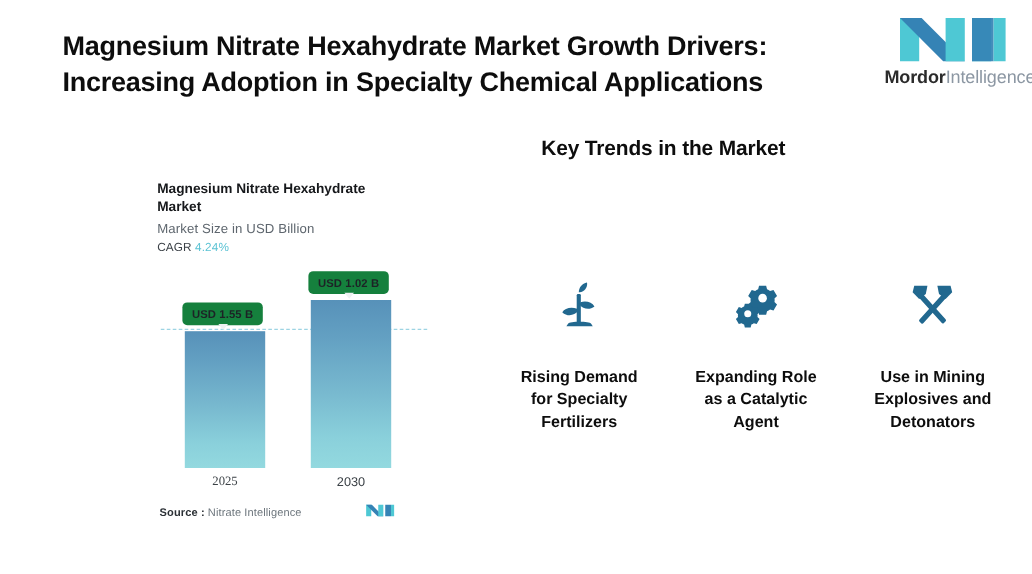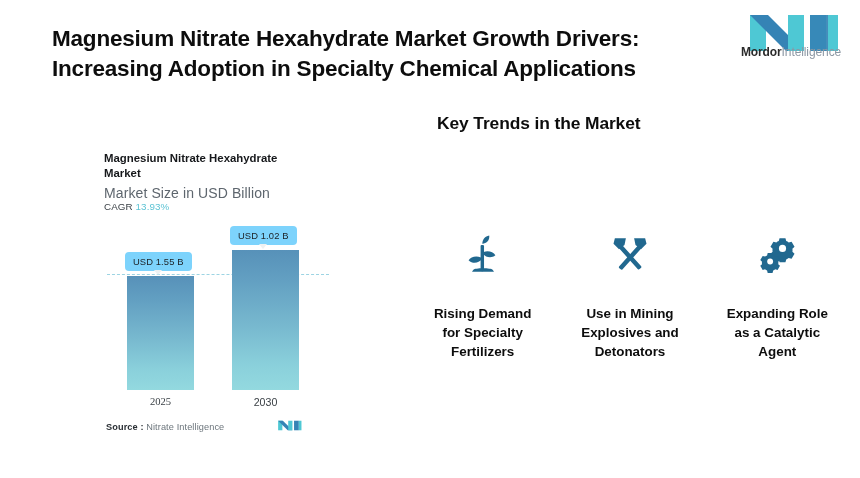--- a/index.html
+++ b/index.html
@@ -43,51 +43,51 @@
     width: 108px;
     height: 62px;
   }
   .logo-mark {
     position: absolute;
     left: 5px; top: 0;
     width: 98px; height: 40px;
   }
   .logo-text {
     position: absolute;
-    left: 0; top: 32px;
+    left: 0; top: 43px;
     width: 108px;
     text-align: center;
-    font-size: 12px;
+    font-size: 15px;
     letter-spacing: -0.1px;
     white-space: nowrap;
   }
   .logo-text .b { font-weight: bold; color: #2b2b2b; }
   .logo-text .l { font-weight: normal; color: #8c97a3; }
 
   
   .chart-panel {
     position: absolute;
-    left: 89px;
+    left: 116px;
     top: 140px;
     width: 260px;
     height: 310px;
   }
   .chart-title {
     position: absolute;
     left: 15px; top: 11px;
     width: 200px;
     font-size: 11.4px;
     font-weight: bold;
     line-height: 1.32;
     color: #16181b;
   }
   .chart-sub {
     position: absolute;
     left: 15px; top: 45px;
-    font-size: 14px;
+    font-size: 11px;
     color: #5e666e;
     letter-spacing: 0.1px;
   }
   .chart-cagr {
     position: absolute;
     left: 15px; top: 61px;
     font-size: 9.8px;
     color: #3c4248;
     letter-spacing: 0.1px;
   }
@@ -119,25 +119,25 @@
     font-size: 10.6px;
     color: #3b4146;
     text-align: center;
     width: 67px;
   }
   .x-2025 { left: 38px; font-family: Liberation Serif, serif; }
   .x-2030 { left: 143px; }
 
   .vbadge {
     position: absolute;
-    background: #7dd3fc;
+    background: #15803d;
     border-radius: 4px;
     padding: 4px 8px 4px 8px;
     font-size: 9.4px;
-    font-weight: normal;
+    font-weight: bold;
     color: #1d2226;
     letter-spacing: 0.1px;
     white-space: nowrap;
   }
   .vbadge::after {
     content: "";
     position: absolute;
     left: 50%;
     margin-left: -4px;
     bottom: -4px;
@@ -163,21 +163,21 @@
     position: absolute;
     left: 187px;
     top: 278px;
     width: 26px;
     height: 15px;
   }
 
   
   .trends-title {
     position: absolute;
-    left: 437px;
+    left: 451px;
     top: 113px;
     font-size: 17.4px;
     font-weight: bold;
     letter-spacing: -0.1px;
     color: #0d0d0d;
   }
   .trends {
     position: absolute;
     left: 420px;
     top: 232px;
@@ -235,21 +235,21 @@
     </div>
   </div>
 </div>
 
 <div class="chart-panel">
 
   <div class="chart-title">Magnesium Nitrate Hexahydrate Market</div>
   <div class="chart-sub">Market Size in USD Billion</div>
   <div class="chart-cagr">
     <span>CAGR</span>
-    <span class="val">13.93%</span>
+    <span class="val">4.24%</span>
   </div>
 
   <div class="plot">
     <div class="dashline"></div>
 
     <div class="bar bar-2025"></div>
     <div class="bar bar-2030"></div>
 
     <div class="vbadge vb-2025">USD 1.55 B</div>
     <div class="vbadge vb-2030">USD 1.02 B</div>
@@ -281,47 +281,47 @@
     <div class="trend-icon">
       <svg width="44" height="44" viewBox="0 0 64 64" xmlns="http://www.w3.org/2000/svg" fill="#21688f">
         <rect x="28.5" y="16" width="5" height="38" rx="1.6"></rect>
         <path d="M31 14 C31 8 35 3 41 2 C42 8 38 13 32 14 Z"></path>
         <path d="M33 26 C40 24 47 26 50 31 C44 36 36 34 32 29 Z"></path>
         <path d="M29 34 C22 31 14 33 11 38 C17 44 26 42 30 37 Z"></path>
         <path d="M18 52 C20 49 44 49 46 52 L48 55 L16 55 Z"></path>
       </svg>
     </div>
     <div class="trend-label">Rising Demand for Specialty Fertilizers</div>
+  </div>
+
+  <div class="trend">
+    <div class="trend-icon">
+      <svg width="44" height="44" viewBox="0 0 64 64" xmlns="http://www.w3.org/2000/svg" fill="#21688f">
+        <g transform="translate(40,21)">
+          <path d="M-4.3,-15 h8.6 l1.1,4.2 a11,11 0 0 1 3.6,2.1 l4.2,-1.2 l4.3,7.4 l-3.1,3 a11,11 0 0 1 0,4.2 l3.1,3 l-4.3,7.4 l-4.2,-1.2 a11,11 0 0 1 -3.6,2.1 l-1.1,4.2 h-8.6 l-1.1,-4.2 a11,11 0 0 1 -3.6,-2.1 l-4.2,1.2 l-4.3,-7.4 l3.1,-3 a11,11 0 0 1 0,-4.2 l-3.1,-3 l4.3,-7.4 l4.2,1.2 a11,11 0 0 1 3.6,-2.1 Z"></path>
+          <circle cx="0" cy="0" r="5.2" fill="#ffffff"></circle>
+        </g>
+        <g transform="translate(22,40) scale(0.82)">
+          <path d="M-4.3,-15 h8.6 l1.1,4.2 a11,11 0 0 1 3.6,2.1 l4.2,-1.2 l4.3,7.4 l-3.1,3 a11,11 0 0 1 0,4.2 l3.1,3 l-4.3,7.4 l-4.2,-1.2 a11,11 0 0 1 -3.6,2.1 l-1.1,4.2 h-8.6 l-1.1,-4.2 a11,11 0 0 1 -3.6,-2.1 l-4.2,1.2 l-4.3,-7.4 l3.1,-3 a11,11 0 0 1 0,-4.2 l-3.1,-3 l4.3,-7.4 l4.2,1.2 a11,11 0 0 1 3.6,-2.1 Z"></path>
+          <circle cx="0" cy="0" r="5.2" fill="#ffffff"></circle>
+        </g>
+      </svg>
+    </div>
+    <div class="trend-label">Expanding Role as a Catalytic Agent</div>
   </div>
 
   <div class="trend">
     <div class="trend-icon">
       <svg width="48" height="44" viewBox="0 0 64 64" xmlns="http://www.w3.org/2000/svg" fill="#21688f">
         <g>
           <rect x="29" y="12" width="6.5" height="44" rx="2" transform="rotate(42 32 34)"></rect>
           <path d="M38 6 L54 6 L56 14 L48 22 L40 16 Z"></path>
         </g>
         <g>
           <rect x="29" y="12" width="6.5" height="44" rx="2" transform="rotate(-42 32 34)"></rect>
           <path d="M26 6 L10 6 L8 14 L16 22 L24 16 Z"></path>
         </g>
       </svg>
     </div>
     <div class="trend-label">Use in Mining Explosives and Detonators</div>
   </div>
 
-  <div class="trend">
-    <div class="trend-icon">
-      <svg width="44" height="44" viewBox="0 0 64 64" xmlns="http://www.w3.org/2000/svg" fill="#21688f">
-        <g transform="translate(40,21)">
-          <path d="M-4.3,-15 h8.6 l1.1,4.2 a11,11 0 0 1 3.6,2.1 l4.2,-1.2 l4.3,7.4 l-3.1,3 a11,11 0 0 1 0,4.2 l3.1,3 l-4.3,7.4 l-4.2,-1.2 a11,11 0 0 1 -3.6,2.1 l-1.1,4.2 h-8.6 l-1.1,-4.2 a11,11 0 0 1 -3.6,-2.1 l-4.2,1.2 l-4.3,-7.4 l3.1,-3 a11,11 0 0 1 0,-4.2 l-3.1,-3 l4.3,-7.4 l4.2,1.2 a11,11 0 0 1 3.6,-2.1 Z"></path>
-          <circle cx="0" cy="0" r="5.2" fill="#ffffff"></circle>
-        </g>
-        <g transform="translate(22,40) scale(0.82)">
-          <path d="M-4.3,-15 h8.6 l1.1,4.2 a11,11 0 0 1 3.6,2.1 l4.2,-1.2 l4.3,7.4 l-3.1,3 a11,11 0 0 1 0,4.2 l3.1,3 l-4.3,7.4 l-4.2,-1.2 a11,11 0 0 1 -3.6,2.1 l-1.1,4.2 h-8.6 l-1.1,-4.2 a11,11 0 0 1 -3.6,-2.1 l-4.2,1.2 l-4.3,-7.4 l3.1,-3 a11,11 0 0 1 0,-4.2 l-3.1,-3 l4.3,-7.4 l4.2,1.2 a11,11 0 0 1 3.6,-2.1 Z"></path>
-          <circle cx="0" cy="0" r="5.2" fill="#ffffff"></circle>
-        </g>
-      </svg>
-    </div>
-    <div class="trend-label">Expanding Role as a Catalytic Agent</div>
-  </div>
-
 </div>
 
 </body></html>

